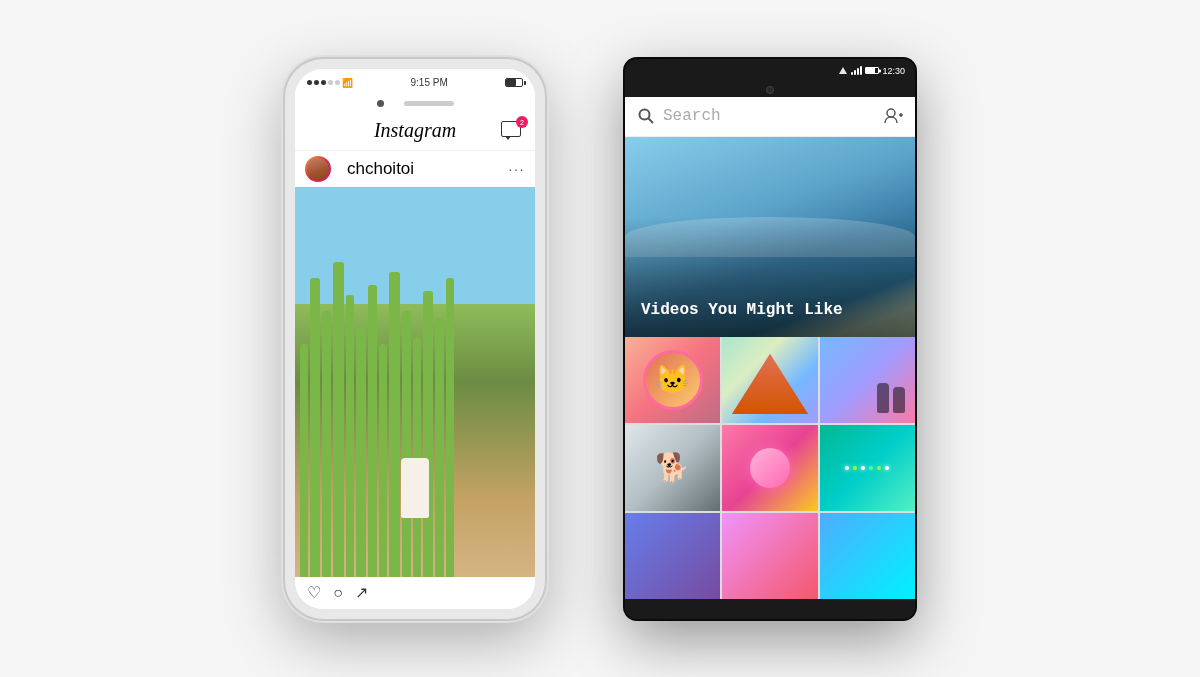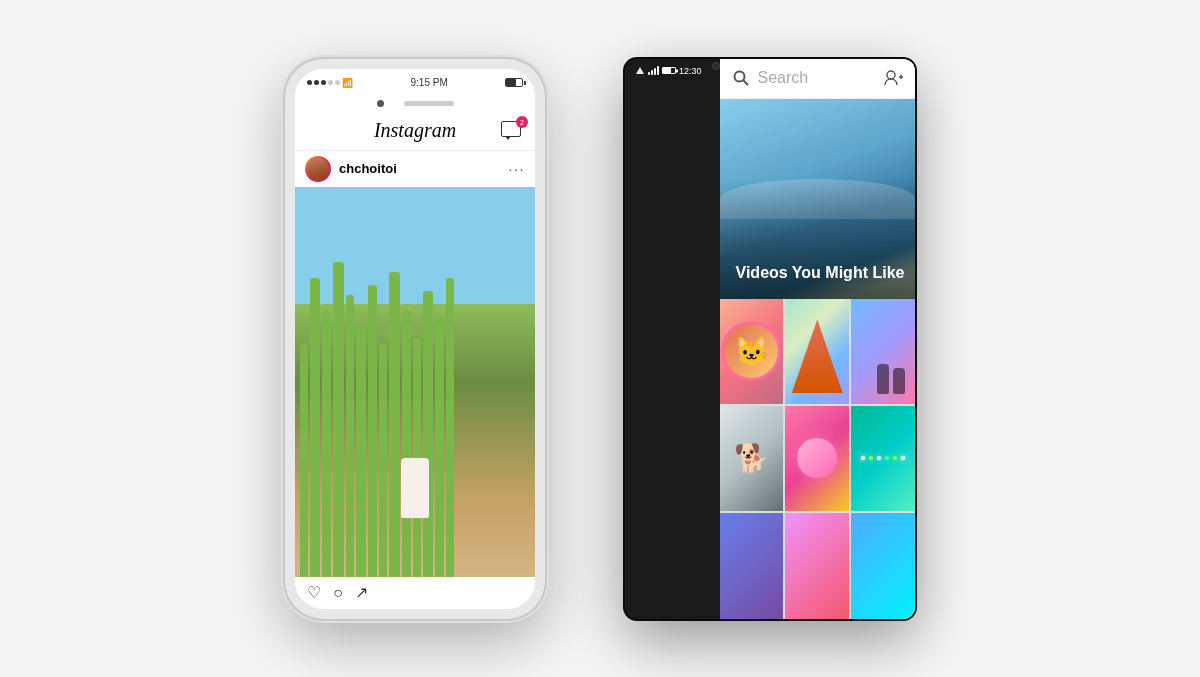--- a/index.html
+++ b/index.html
@@ -145,21 +145,21 @@
     }
     .avatar {
       width: 26px; height: 26px; border-radius: 50%; overflow: hidden;
       background: linear-gradient(135deg, #f09433, #e6683c, #dc2743, #cc2366, #bc1888);
       display: flex; align-items: center; justify-content: center; flex-shrink: 0;
     }
     .avatar-inner {
       width: 22px; height: 22px; border-radius: 50%;
       background: linear-gradient(160deg, #c7826e 0%, #a0522d 60%, #8B4513 100%);
     }
-    .post-username { font-size: 13px; font-weight: 700; color: #000; flex: 1; }
+    .post-username { font-size: 17px; font-weight: 400; color: #000; flex: 1; margin-left: 8px; }
     .post-dots { font-size: 14px; color: #555; letter-spacing: 1px; }
 
     .post-image {
       flex: 1;
       background: linear-gradient(180deg, #87CEEB 0%, #87CEEB 30%, #8fbc5a 30%, #6b8c42 50%, #c4a265 80%, #d4b483 100%);
       position: relative;
       overflow: hidden;
       min-height: 0;
     }
     .cactus-overlay {
@@ -208,21 +208,21 @@
 
     
     .android {
       width: 290px;
       height: 560px;
       background: #1a1a1a;
       border-radius: 12px;
       position: relative;
       box-shadow: 0 0 0 2px #0a0a0a, 0 20px 60px rgba(0,0,0,0.4);
       display: flex;
-      flex-direction: row;
+      flex-direction: column;
       overflow: hidden;
     }
     .android-top-bar {
       height: 24px;
       background: #1a1a1a;
       display: flex;
       align-items: center;
       justify-content: flex-end;
       padding: 0 10px;
       flex-shrink: 0;
@@ -253,20 +253,21 @@
     }
     .android-cam { width: 8px; height: 8px; background: #2a2a2a; border-radius: 50%; border: 1px solid #444; }
 
     .android-screen {
       flex: 1;
       background: #fff;
       display: flex;
       flex-direction: column;
       overflow: hidden;
       min-height: 0;
+      font-family: Liberation Mono, monospace;
     }
     .android-search-bar {
       height: 40px;
       background: #fff;
       display: flex;
       align-items: center;
       padding: 0 12px;
       gap: 8px;
       flex-shrink: 0;
       border-bottom: 1px solid #eee;

